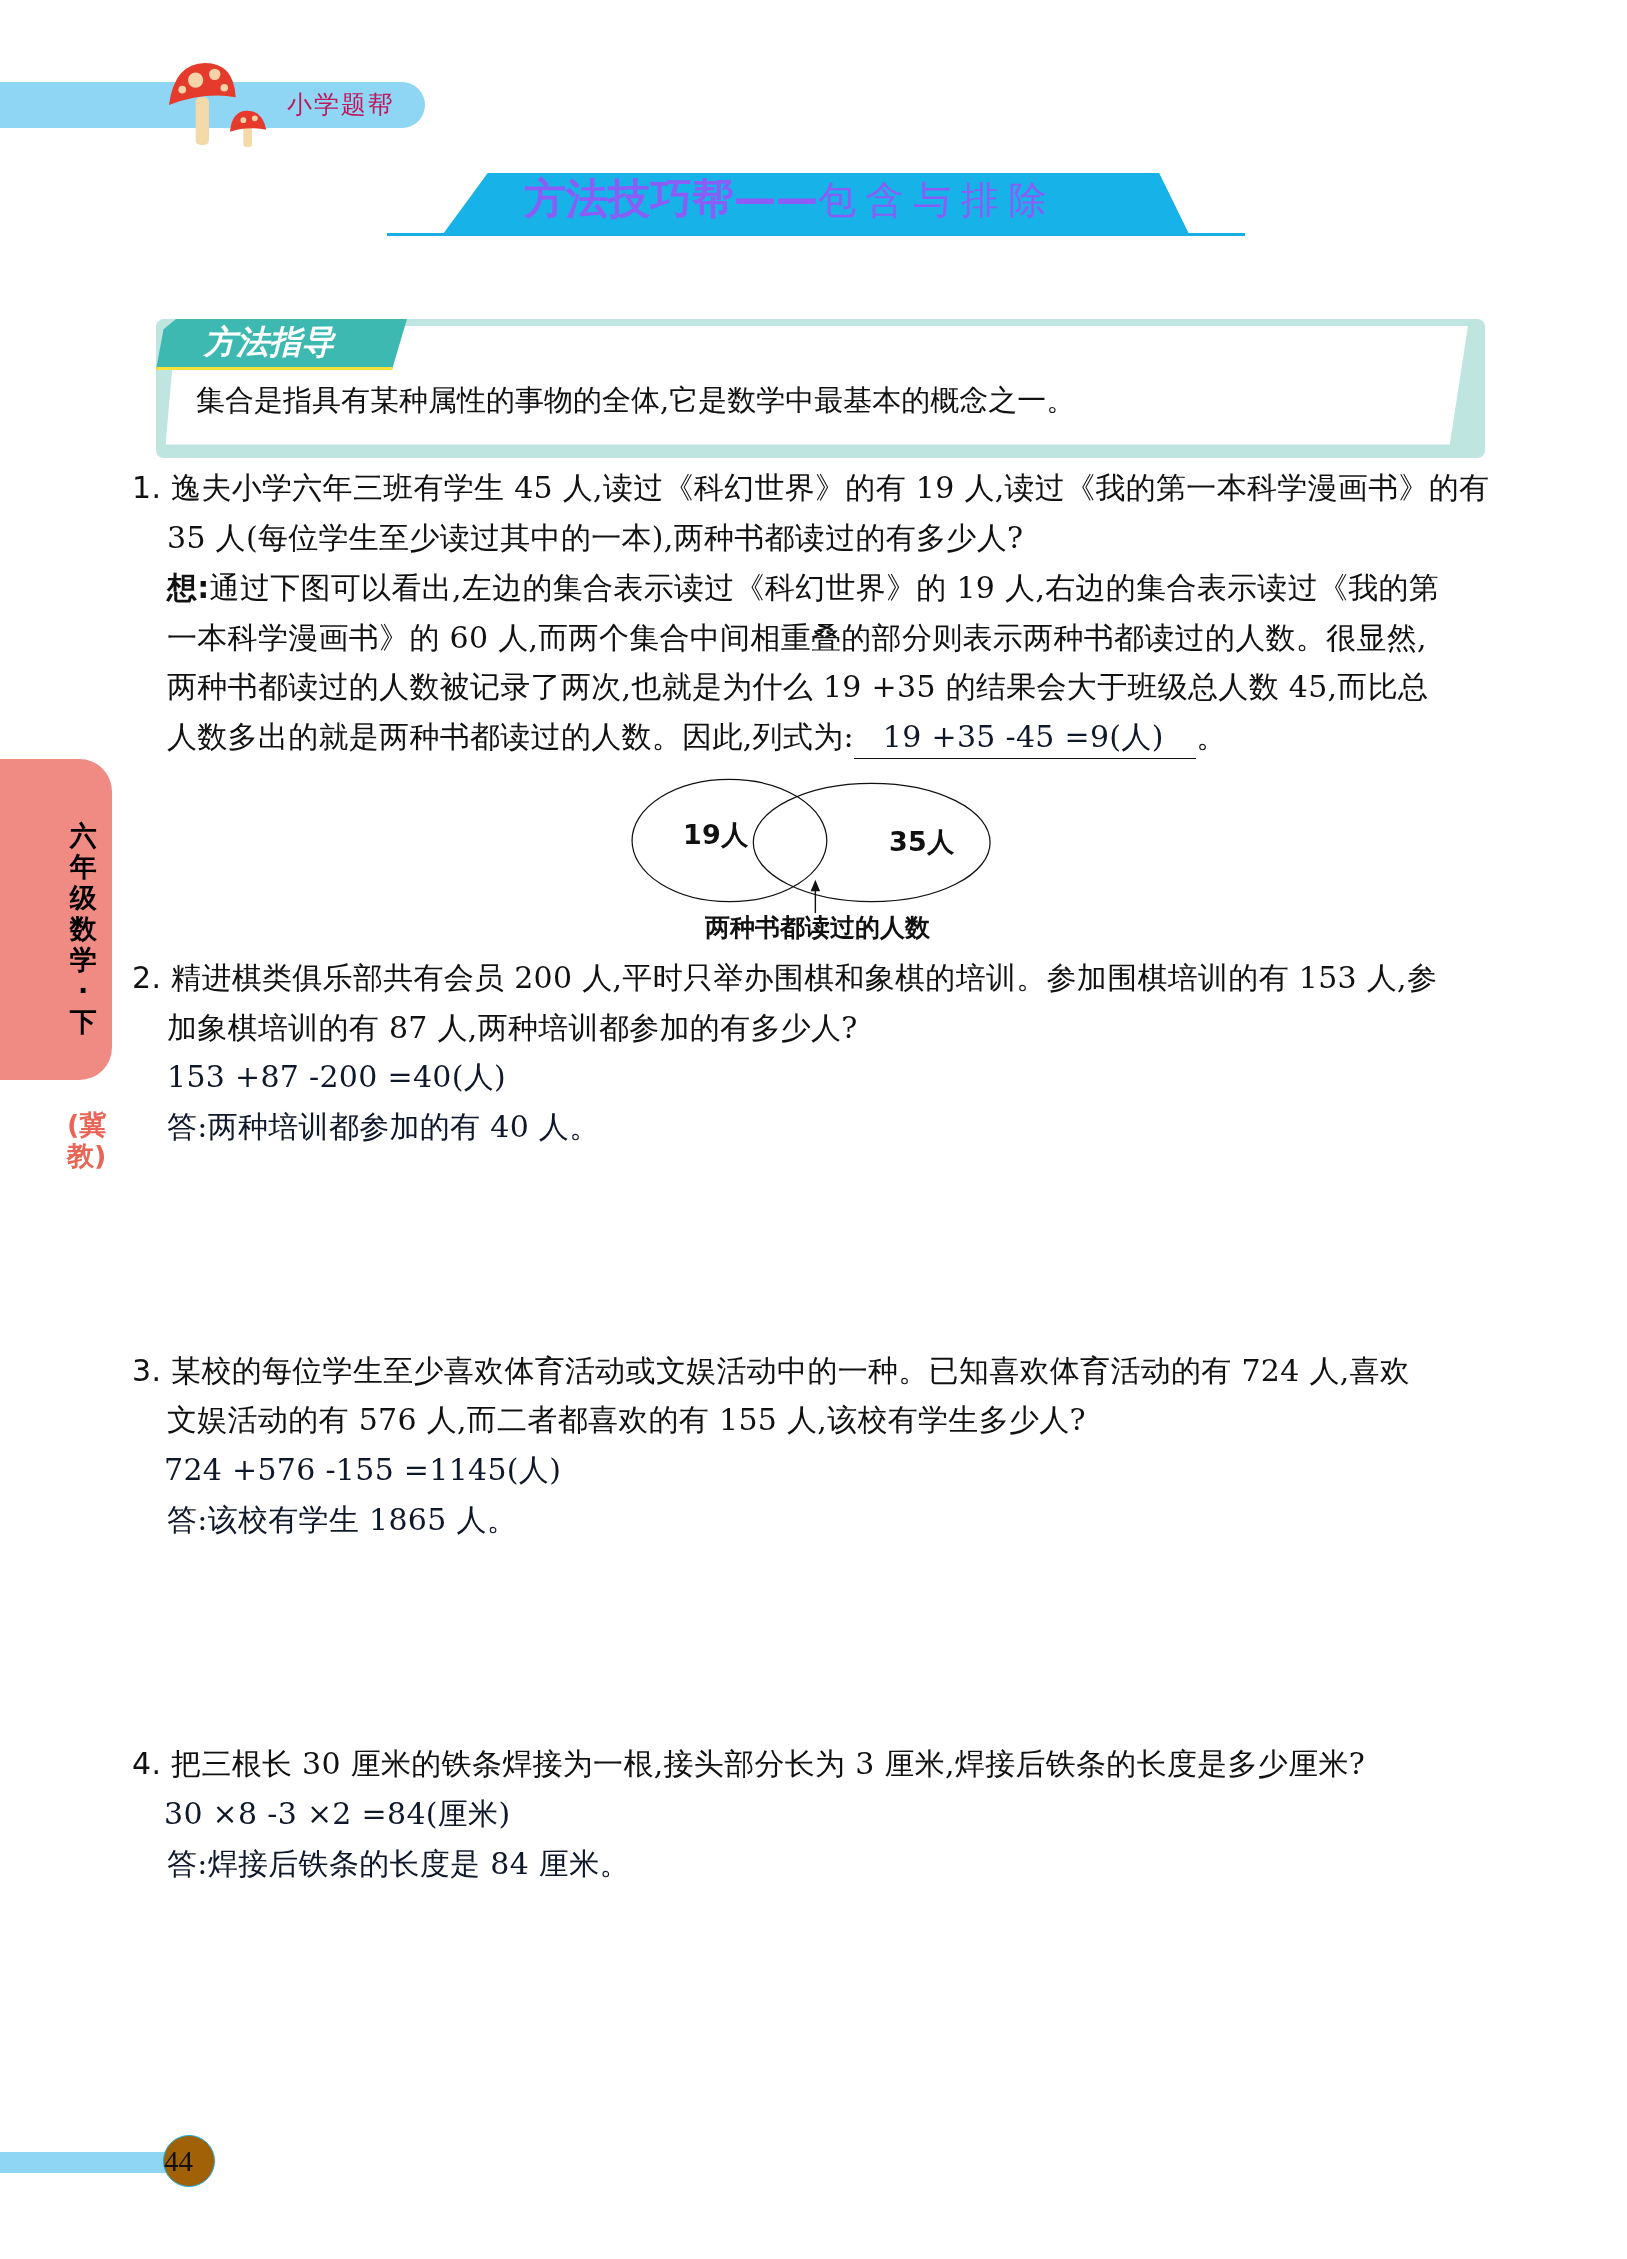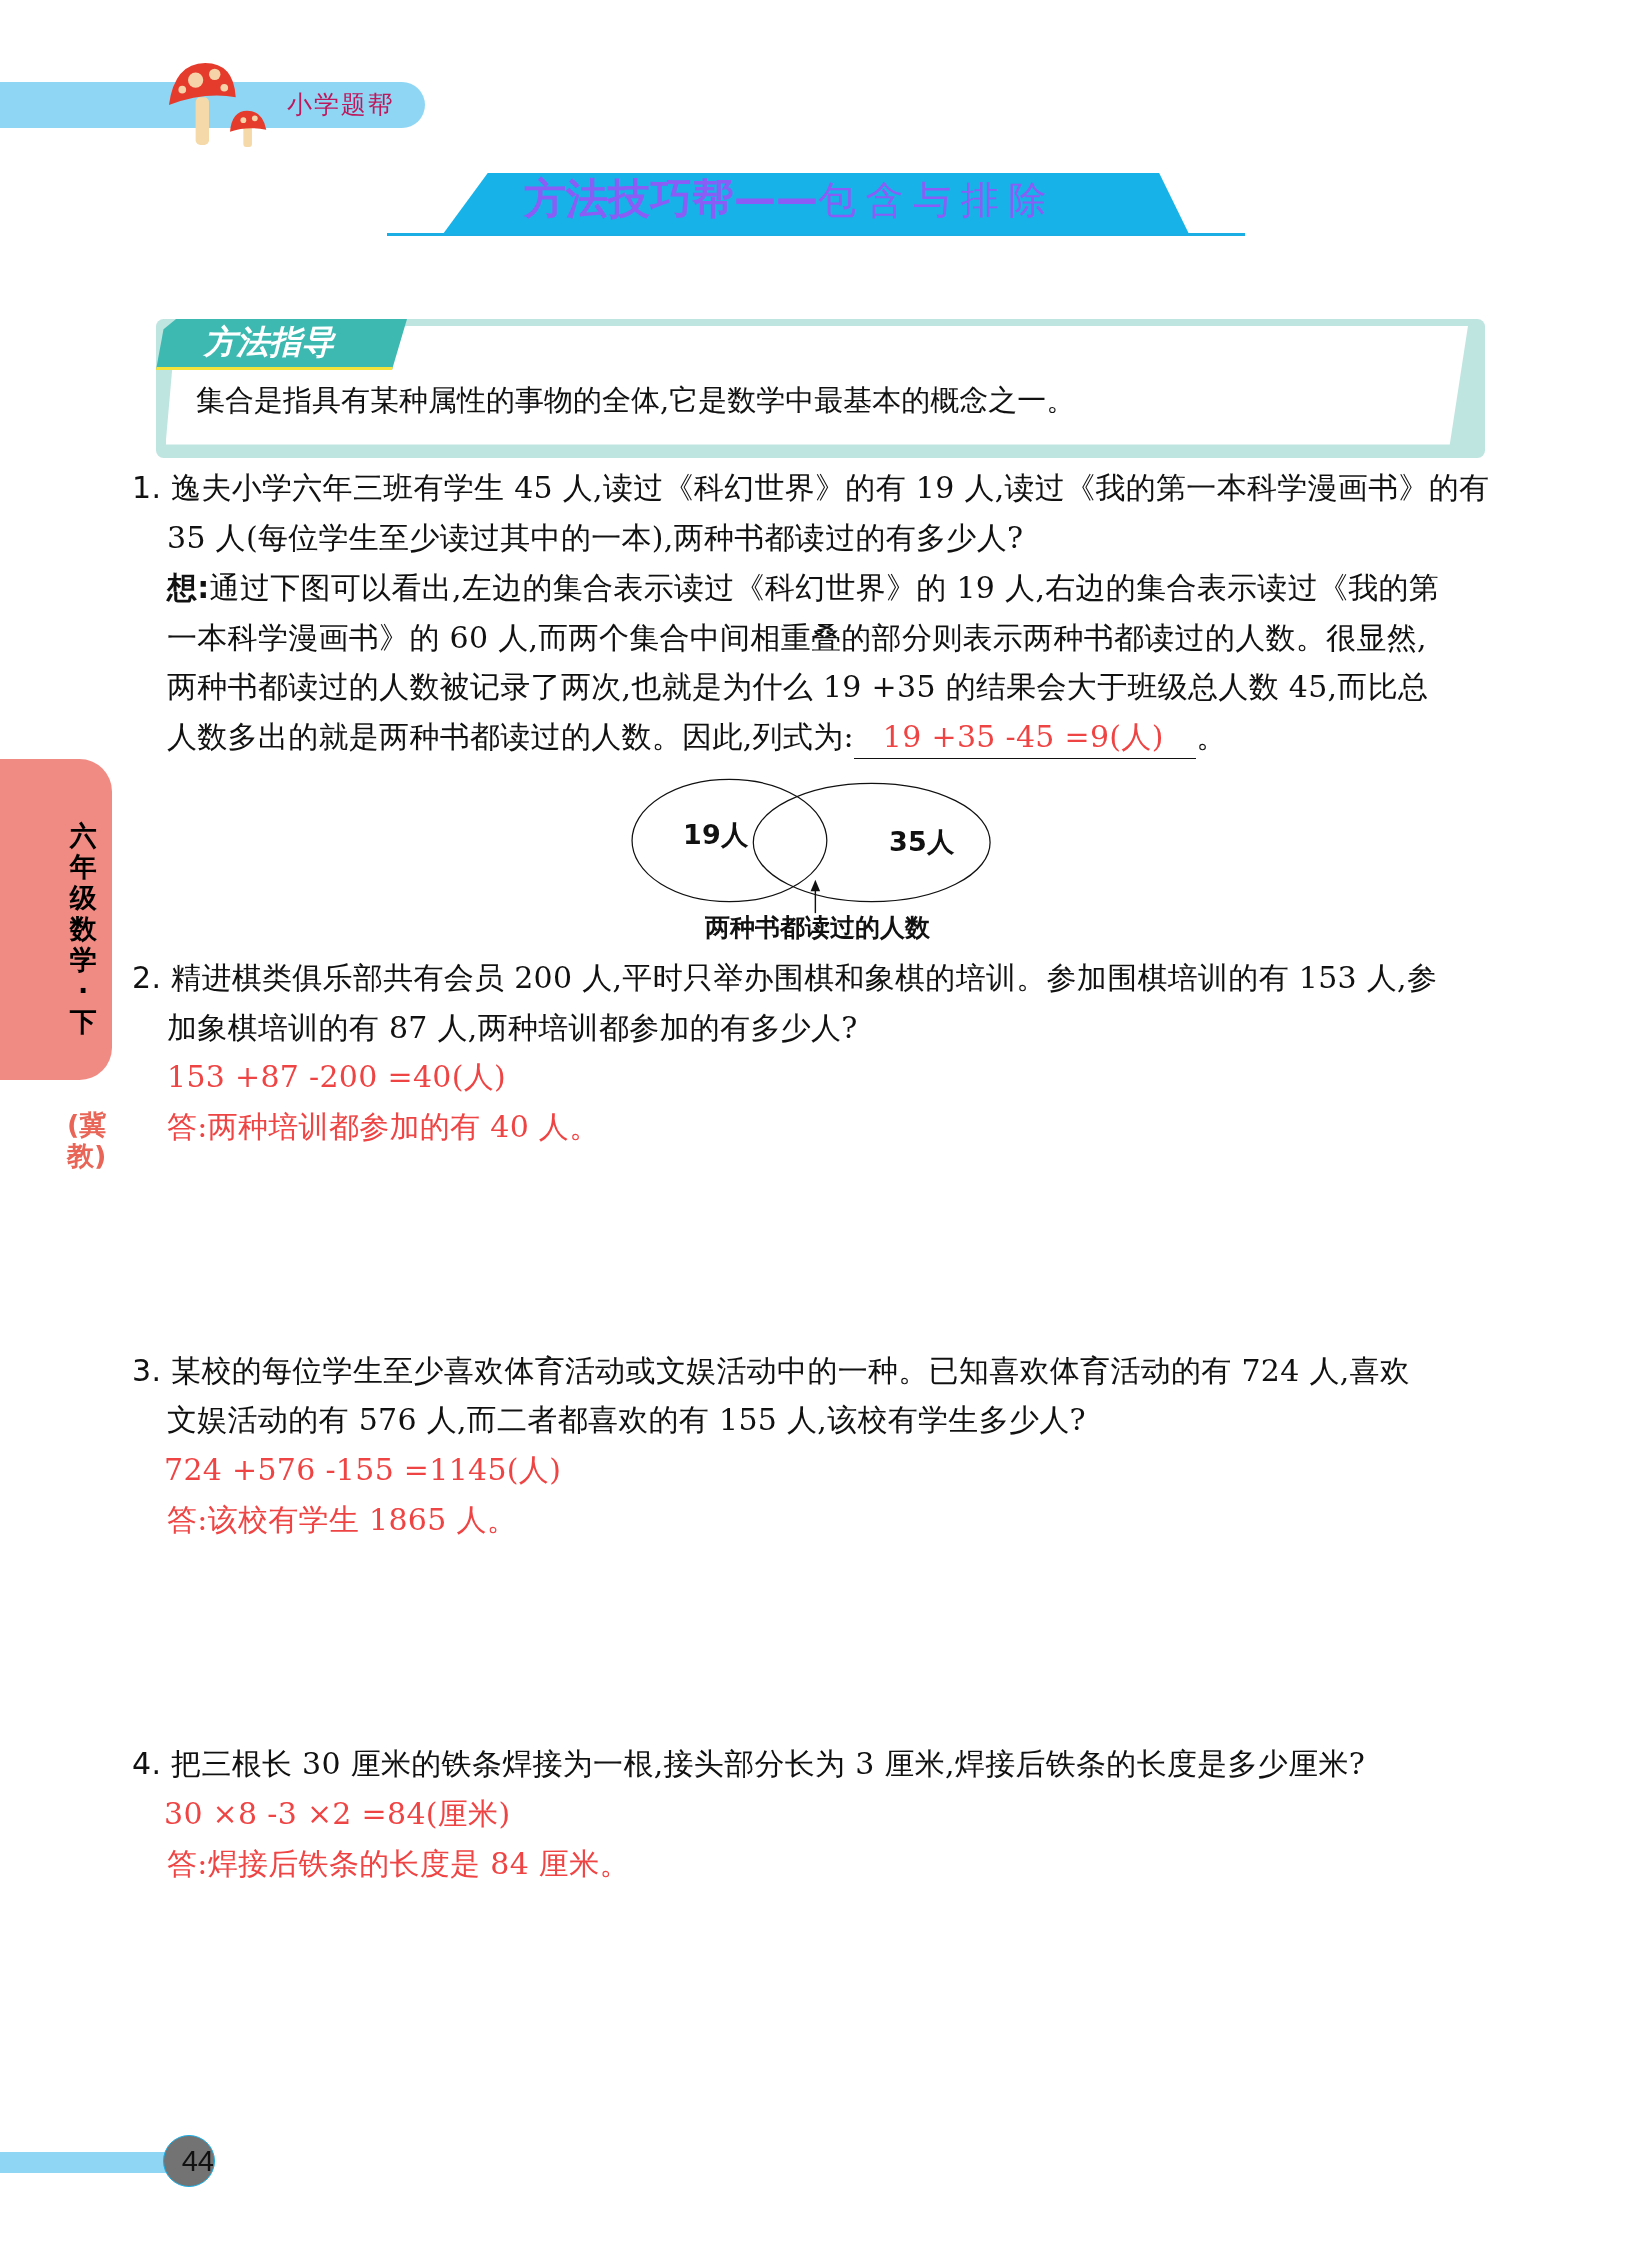--- a/index.html
+++ b/index.html
@@ -37,34 +37,34 @@
   .side-tab { position:absolute; left:0; top:759px; width:112px; height:321px; background:#f08b84;
               border-radius:0 32.5px 32.5px 0; }
   .side-tab-text { position:absolute; left:67px; top:820px; width:32.5px; color:#000000; font-size:27px; line-height:31px;
                    font-weight:bold; font-family:"DejaVu Sans","Liberation Sans",sans-serif; text-align:center; }
   .side-edition { position:absolute; left:67px; top:1109px; width:32.5px; color:#e86557; font-size:27px;
                   line-height:31px; font-weight:bold; font-family:"DejaVu Sans","Liberation Sans",sans-serif; text-align:center; }
 
   
   .line { position:absolute; font-size:30px; white-space:nowrap; letter-spacing:0.3px; }
   .num { font-family:"DejaVu Sans","Liberation Sans",sans-serif; }
-  .answer { color:#ef4444; }
+  .answer { color:#0f172a; }
   .bold { font-weight:bold; font-family:"DejaVu Sans","Liberation Sans",sans-serif; }
   .blank { display:inline-block; border-bottom:1.9px solid #111; padding:0 32.5px 0 29px; }
 
   
   .venn { position:absolute; left:612px; top:765px; }
   .venn-caption { position:absolute; left:705px; top:911px; font-size:25px; font-weight:bold;
                   font-family:"DejaVu Serif","Liberation Serif",serif; }
 
   
   .footer-strip { position:absolute; left:0; top:2152px; width:172px; height:21px; background:#8fd6f4; }
   .page-num { position:absolute; left:163px; top:2135px; width:50px; height:50px; border:1.9px solid #1aaee5;
-              border-radius:50%; background:#737373; text-align:right; line-height:50px; font-size:29px;
-              font-family:Liberation Sans, sans-serif; }
+              border-radius:50%; background:#a16207; text-align:left; line-height:50px; font-size:29px;
+              font-family:Liberation Serif, serif; }
 </style>
 </head>
 <body>
 
 <div class="brand-strip"></div>
 <svg class="mushroom" style="left:167px;top:59px" width="105" height="88" viewBox="0 0 110 92">
   <rect x="30" y="40" width="14" height="50" rx="5" fill="#f5d9a8"></rect>
   <path d="M2 48 Q8 4 40 4 Q70 4 72 40 Q40 34 2 48 Z" fill="#e53b2c"></path>
   <circle cx="30" cy="22" r="8" fill="#f7d3a9"></circle>
     <circle cx="50" cy="16" r="6" fill="#f7d3a9"></circle>

